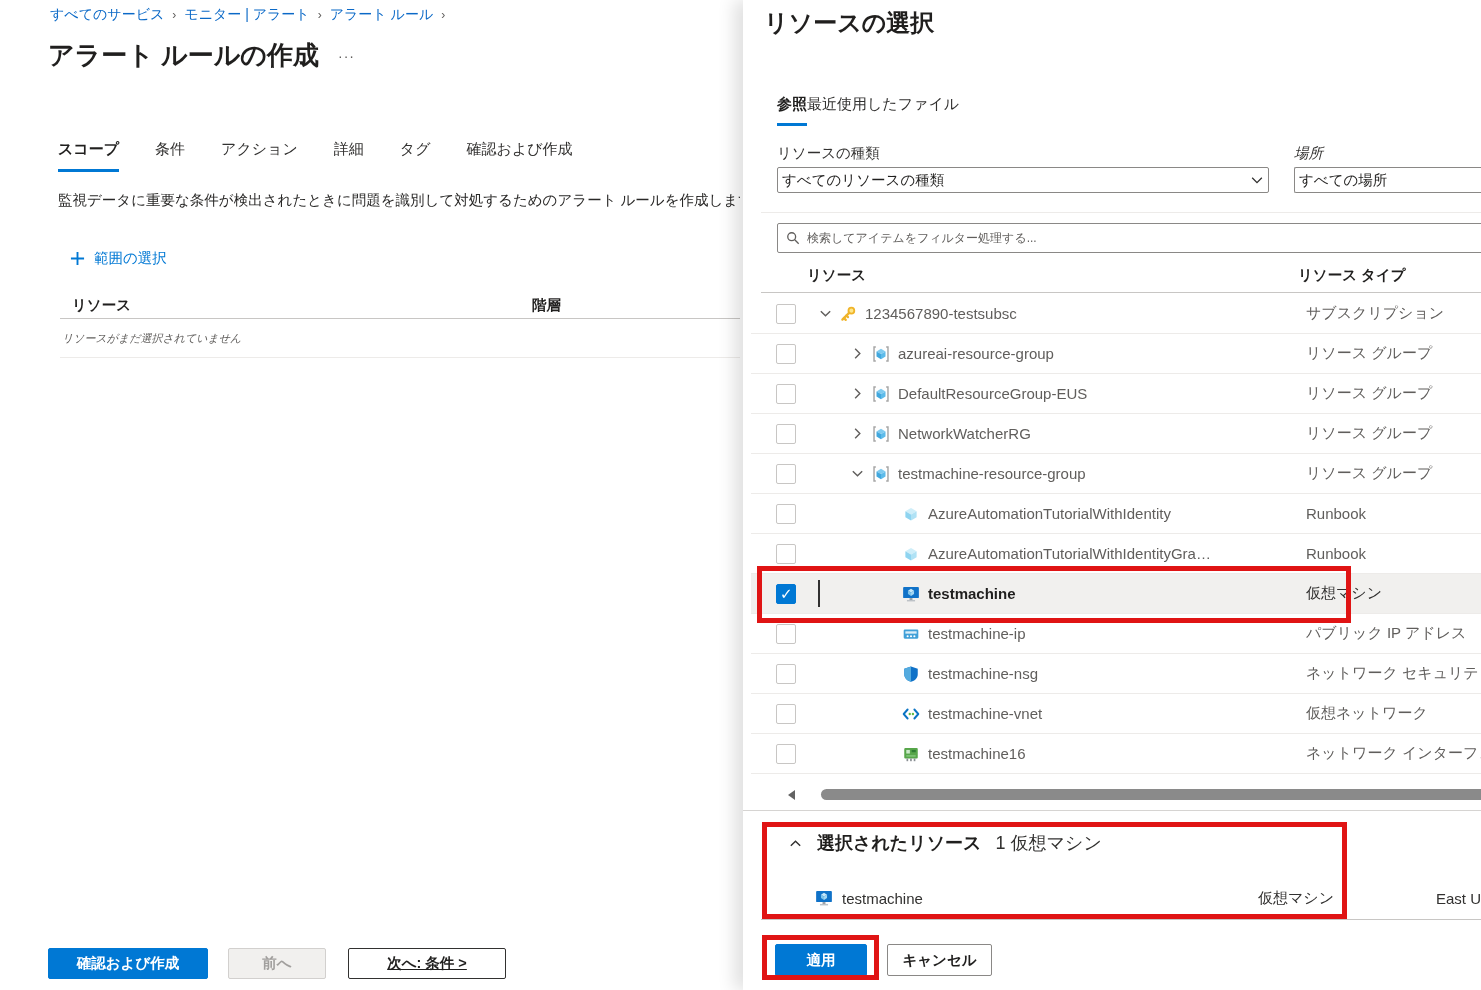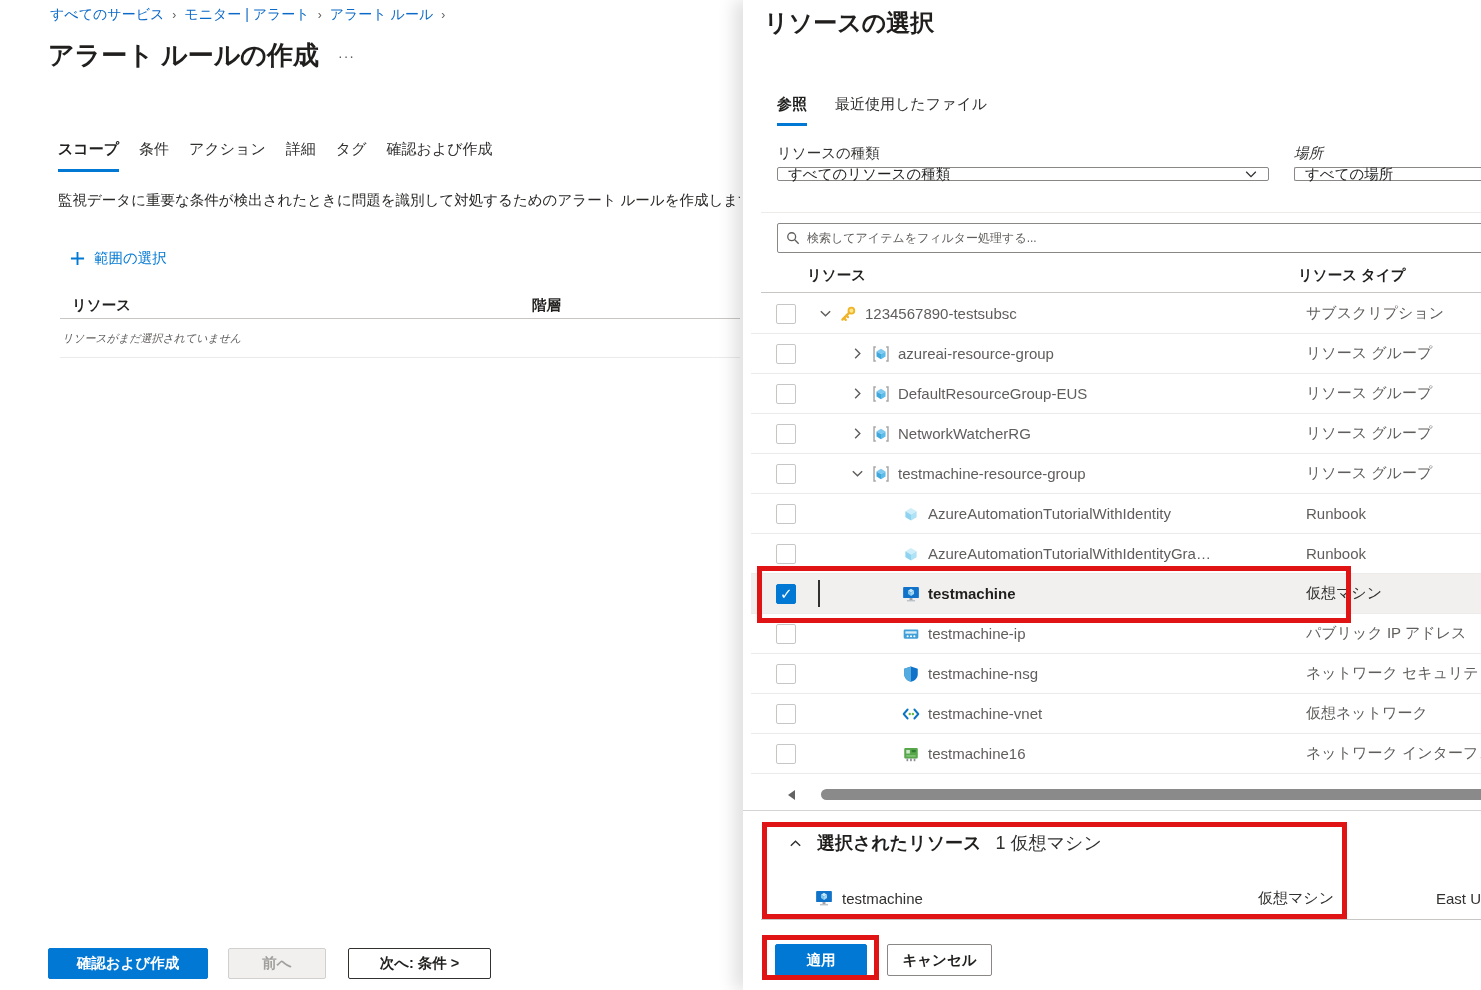--- a/index.html
+++ b/index.html
@@ -8,53 +8,53 @@
   .page { position:relative; width:1481px; height:990px; background:#fff; overflow:hidden;margin-left:40px; }
 
   
   .left { position:absolute; left:0; top:0; width:700px; height:990px; overflow:hidden; }
   .crumbs { position:absolute; left:10px; top:6px; font-size:14px; white-space:nowrap; }
   .crumbs a { color:#0b69c7; text-decoration:none; cursor:pointer; }
   .crumbs .sep { color:#605e5c; margin:0 8px; font-size:12px; }
   .ptitle { position:absolute; left:8px; top:38px; font-size:26px; font-weight:bold; color:#201f1e; }
   .ptitle-more { position:absolute; left:298px; top:48px; color:#605e5c; font-size:14px; letter-spacing:1px; }
 
-  .ltabs { position:absolute; left:18px; top:140px; display:flex; gap:20px; font-size:15px; }
+  .ltabs { position:absolute; left:18px; top:140px; display:flex; gap:36px; font-size:15px; }
   .ltab { color:#323130; padding-bottom:10px; cursor:pointer; white-space:nowrap; }
   .ltab.active { font-weight:bold; color:#201f1e; border-bottom:3px solid #0078d4; }
 
   .ldesc { position:absolute; left:18px; top:191px; font-size:14.5px; color:#292827; white-space:nowrap; }
 
   .addscope { position:absolute; left:30px; top:249px; display:flex; align-items:center; gap:9px; color:#0078d4; font-size:14.5px; cursor:pointer; }
   .addscope .plus svg { width:15px; height:15px; display:block; }
 
   .lthead { position:absolute; top:296px; left:0; width:700px; font-size:14.5px; font-weight:bold; color:#201f1e; }
   .lthead .c1 { position:absolute; left:32px; }
   .lthead .c2 { position:absolute; left:492px; }
   .lthead-line { position:absolute; top:318px; left:20px; width:680px; border-top:1px solid #c8c6c4; }
   .lempty { position:absolute; top:331px; left:22px; font-size:11px; font-style:italic; color:#605e5c; }
   .lempty-line { position:absolute; top:357px; left:20px; width:680px; border-top:1px solid #edebe9; }
 
   .lfooter { position:absolute; left:0; top:948px; width:700px; }
   .btn { display:inline-block; text-align:center; font-size:14.5px; font-weight:bold; height:31px; line-height:29px; border-radius:2px; cursor:pointer; }
   .btn-primary { background:#0078d4; color:#fff; border:1px solid #0078d4; }
   .btn-review { position:absolute; left:8px; width:160px; }
   .btn-prev { position:absolute; left:188px; width:98px; background:#f1f0ee; color:#a19f9d; border:1px solid #d2d0ce; cursor:default; }
-  .btn-next { position:absolute; left:308px; width:143px; background:#fff; color:#201f1e; border:1.5px solid #323130; }
+  .btn-next { position:absolute; left:308px; width:158px; background:#fff; color:#201f1e; border:1.5px solid #323130;text-decoration:underline; }
 
   
   .panel { position:absolute; left:703px; top:0; width:778px; height:990px; background:#fff; box-shadow:-9px 0 16px rgba(0,0,0,0.12); }
   .rtitle { position:absolute; left:21px; top:7px; font-size:24px; font-weight:bold; color:#201f1e; }
-  .rtabs { position:absolute; left:34px; top:95px; display:flex; gap:28px; font-size:15px; }
+  .rtabs { position:absolute; left:34px; top:95px; display:flex; font-size:15px; }
   .rtab { padding-bottom:9px; cursor:pointer; white-space:nowrap; }
   .rtab.active { font-weight:bold; color:#201f1e; border-bottom:3px solid #0078d4; }
 
   .flabel { position:absolute; font-size:14.5px; color:#323130; top:144px; }
   .flabel.f1 { left:34px; } .flabel.f2 { left:551px;font-style:italic; }
-  .dropdown { position:absolute; top:167px; height:14px; border:1px solid #8a8886; border-radius:2px; background:#fff; display:flex; align-items:center; font-size:14.5px; color:#201f1e; padding:0 10px; cursor:pointer; }
+  .dropdown { position:absolute; top:167px; height:26px; border:1px solid #8a8886; border-radius:2px; background:#fff; display:flex; align-items:center; font-size:14.5px; color:#201f1e; padding:0 4px; cursor:pointer; }
   .dd1 { left:34px; width:492px; }
   .dd2 { left:551px; width:240px; border-right:none; border-radius:2px 0 0 2px; }
   .dropdown .ddchev { margin-left:auto; color:#323130; }
   .dropdown .ddchev svg { width:14px; height:14px; display:block; }
 
   .rdivider { position:absolute; left:18px; right:0; border-top:1px solid #edebe9; }
   .searchbox { position:absolute; left:34px; top:223px; width:744px; height:30px; border:1px solid #8a8886; border-radius:2px; display:flex; align-items:center; padding:0 8px; gap:7px; }
   .searchbox svg { width:14px; height:14px; color:#605e5c; flex:none; }
   .searchbox input { border:none; outline:none; flex:1; font-size:12px; font-family:inherit; color:#737373; background:transparent; }
   .searchbox input::placeholder { color:#605e5c; }

